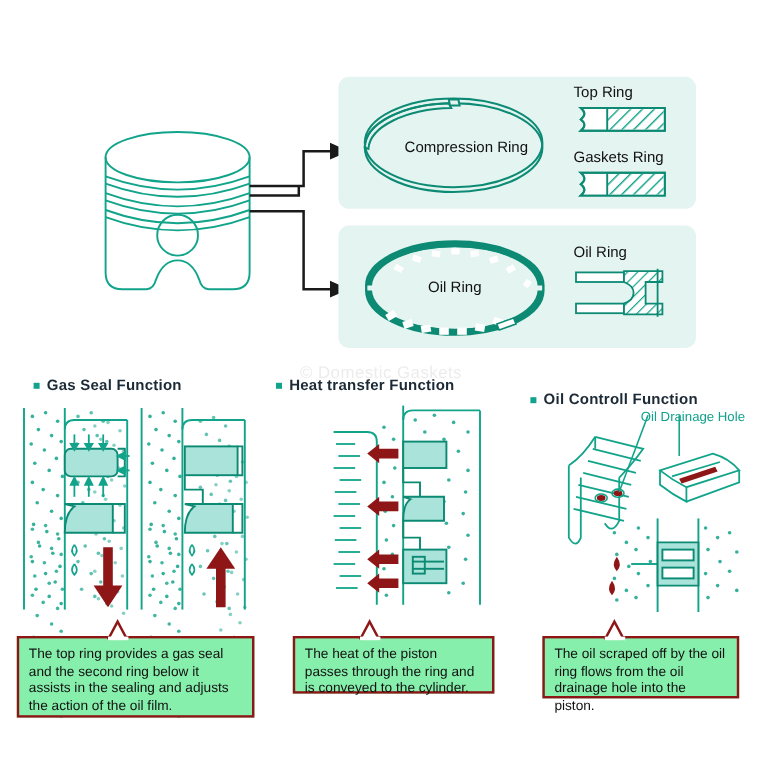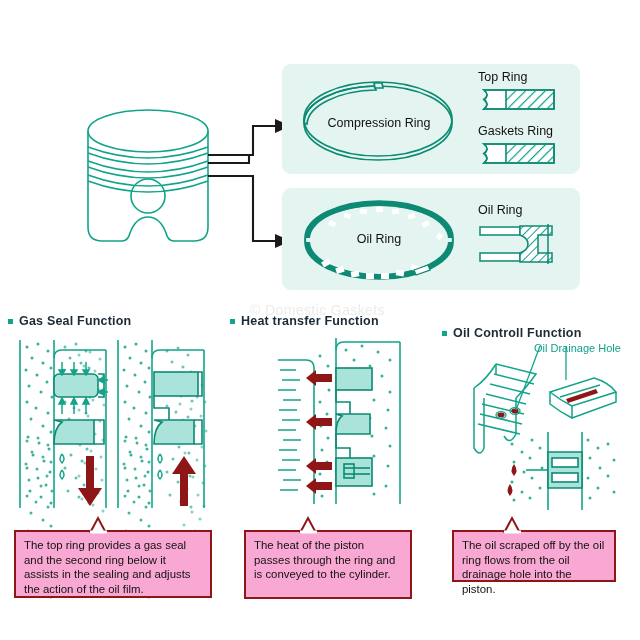--- a/index.html
+++ b/index.html
@@ -2,21 +2,21 @@
 <html><head>
 <meta charset="utf-8">
 <style>
   html,body{margin:0;padding:0;background:#ffffff;}
   body{width:640px;height:640px;overflow:hidden;font-family:"Liberation Sans",sans-serif;}
   #stage{position:relative;width:640px;height:640px;background:#fff;}
   .abs{position:absolute;}
   .panel{background:#e4f4f0;border-radius:9px;}
   .sec-title{font-size:12.5px;font-weight:bold;color:#1b2a36;letter-spacing:.2px;white-space:nowrap;}
   .bullet{width:5px;height:5px;background:#12a48a;display:inline-block;vertical-align:middle;margin-right:6px;}
-  .caption{border:2px solid #8e1616;background:#f9a8d4;box-sizing:border-box;
+  .caption{border:2px solid #8e1616;background:#86efac;box-sizing:border-box;
            font-size:11.4px;line-height:14.6px;color:#111;padding:6px 7px 5px 8px;}
   .ringlabel{font-size:12.5px;color:#111;white-space:nowrap;text-align:right;}
   .wm{position:absolute;left:250px;top:302px;font-size:14px;font-weight:normal;color:#ececec;
       letter-spacing:.4px;white-space:nowrap;}
   .drain{font-size:11px;color:#11a18c;white-space:nowrap;font-weight:normal;}
   svg{display:block;overflow:visible;}
 </style>
 </head>
 <body>
 
@@ -56,21 +56,21 @@
     <svg width="164" height="90" viewBox="0 0 164 90">
       <g fill="none" stroke="#0c8a74" stroke-width="1.7">
         <ellipse cx="82" cy="47" rx="74" ry="37"></ellipse>
         <path d="M8,47 A74,37 0 0 1 78,10 L80,14 A72,35 0 0 0 11,48 Z"></path>
         <path d="M11,48 A72,35 0 1 0 86,13 L84,9 A76,39 0 1 1 8,48 Z" opacity="0"></path>
         <ellipse cx="82" cy="43" rx="74" ry="37"></ellipse>
         <path d="M78,7 L86,7 L87,12 L79,12 Z" fill="#e4f4f0"></path>
       </g>
     </svg>
   </div>
-  <div class="abs ringlabel" style="left:318px;top:116px;width:122px;text-align:center;">Compression Ring</div>
+  <div class="abs ringlabel" style="left:318px;top:116px;width:122px;">Compression Ring</div>
 
   <div class="abs ringlabel" style="left:478px;top:70px;">Top Ring</div>
   <div class="abs" style="left:478px;top:88px;">
     <svg width="78" height="24" viewBox="0 0 78 24">
       <defs>
         <pattern id="hatchA" width="7" height="7" patternTransform="rotate(45)" patternUnits="userSpaceOnUse">
           <rect width="7" height="7" fill="#ffffff"></rect>
           <line x1="0" y1="0" x2="0" y2="7" stroke="#12a48a" stroke-width="2.4"></line>
         </pattern>
       </defs>
@@ -139,21 +139,21 @@
       </defs>
       <rect x="4" y="5" width="40" height="8" fill="#ffffff" stroke="#0c8a74" stroke-width="1.5"></rect>
       <rect x="4" y="31" width="40" height="8" fill="#ffffff" stroke="#0c8a74" stroke-width="1.5"></rect>
       <path d="M44,4 L76,4 L76,13 L62,13 L62,31 L76,31 L76,40 L44,40 L44,31 Q52,28 52,22 Q52,16 44,13 Z" fill="url(#hatchB)" stroke="#0c8a74" stroke-width="1.5"></path>
       <line x1="72" y1="2" x2="72" y2="42" stroke="#0c8a74" stroke-width="1.5"></line>
     </svg>
   </div>
 
   <div class="wm">© Domestic Gaskets</div>
 
-  <div class="abs sec-title" style="left:8px;top:314px;">
+  <div class="abs sec-title" style="left:28px;top:314px;">
     <span class="bullet"></span><span>Gas Seal Function</span>
   </div>
 
   <div class="abs" style="left:14px;top:336px;">
     <svg width="200" height="176" viewBox="0 0 200 176">
       <defs>
         <g id="dotfield">
           <circle cx="3" cy="5" r="1.5"></circle>
             <circle cx="14" cy="2" r="1.5"></circle>
             <circle cx="24" cy="9" r="1.5"></circle>
@@ -349,21 +349,21 @@
       </g>
       <g fill="#8e1616">
         <polygon points="62,38 46,38 46,34 36,42 46,50 46,46 62,46"></polygon>
         <polygon points="62,82 46,82 46,78 36,86 46,94 46,90 62,90"></polygon>
         <polygon points="62,126 46,126 46,122 36,130 46,138 46,134 62,134"></polygon>
         <polygon points="62,146 46,146 46,142 36,150 46,158 46,154 62,154"></polygon>
       </g>
     </svg>
   </div>
 
-  <div class="abs caption" style="left:244px;top:530px;width:168px;height:69px;">The heat of the piston passes through the ring and is conveyed to the cylinder.</div>
+  <div class="abs caption" style="left:244px;top:530px;width:168px;height:48px;">The heat of the piston passes through the ring and is conveyed to the cylinder.</div>
   <div class="abs" style="left:296px;top:516px;">
     <svg width="30" height="18" viewBox="0 0 30 18">
       <path d="M4,17 L12,2 L20,17" fill="#ffffff" stroke="#8e1616" stroke-width="2"></path>
       <line x1="4" y1="16" x2="21" y2="16" stroke="#ffffff" stroke-width="3"></line>
     </svg>
   </div>
 
   <div class="abs sec-title" style="left:442px;top:314px;margin-top:12px;">
     <span class="bullet"></span><span>Oil Controll Function</span>
   </div>

